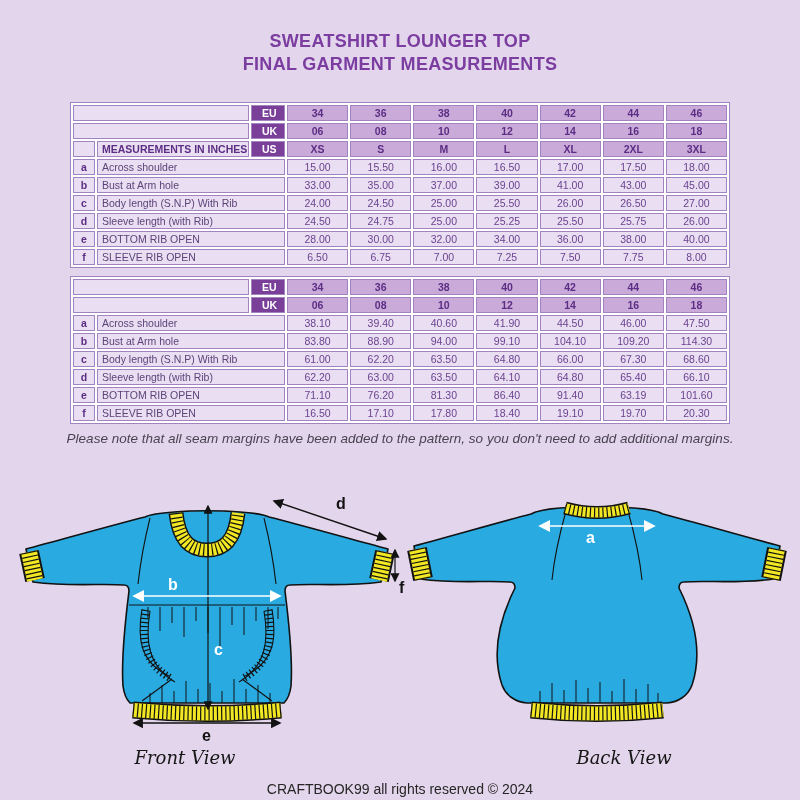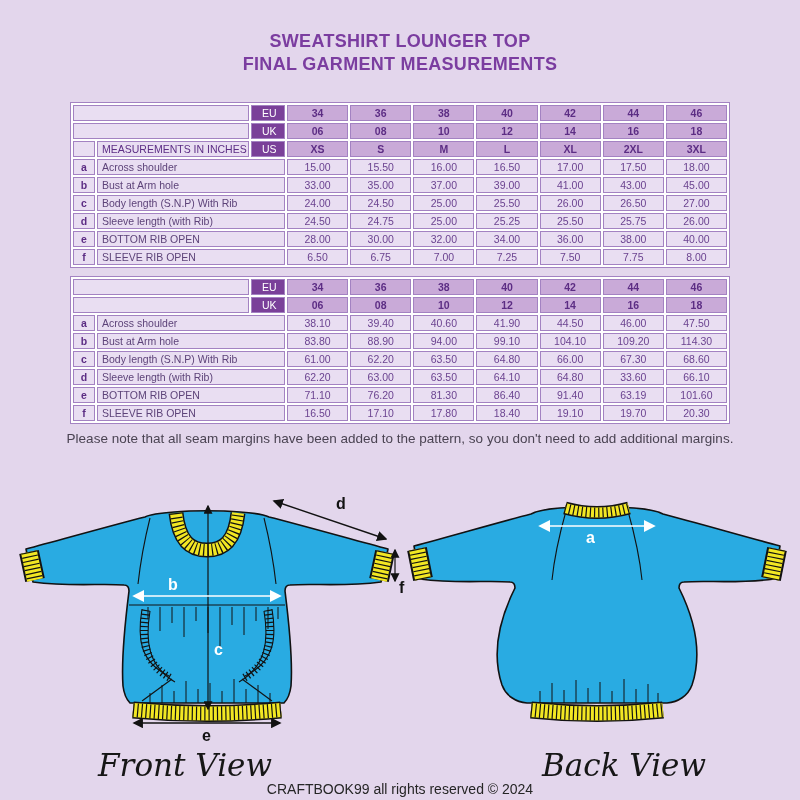--- a/index.html
+++ b/index.html
@@ -25,34 +25,34 @@
   table.meas{
     width:660px;table-layout:fixed;border-collapse:separate;border-spacing:2px;
     background:#ffffff;border:1px solid var(--cell-border);
   }
   table.meas td{
     height:12px;line-height:12px;padding:1px 4px;font-size:10.5px;
     border:1px solid var(--cell-border);background:var(--cell-bg);
     color:var(--cell-text);overflow:hidden;white-space:nowrap;
   }
   table.meas td.blank{background:var(--cell-bg);}
-  table.meas td.dark{background:var(--purple-dark);color:#fff;font-weight:normal;text-align:right;padding:1px 10px;}
+  table.meas td.dark{background:var(--purple-dark);color:#fff;font-weight:bold;text-align:right;padding:1px 10px;}
   table.meas td.hdr{background:var(--purple-mid);color:var(--label-bold);font-weight:bold;text-align:center;}
-  table.meas td.unitlabel{font-weight:normal;color:var(--label-bold);}
+  table.meas td.unitlabel{font-weight:bold;color:var(--label-bold);}
   table.meas td.letter{font-weight:bold;text-align:center;color:var(--label-bold);}
   table.meas td.rowlabel{text-align:left;color:#5d4379;}
   table.meas td.val{text-align:center;}
   .note{
     position:absolute;top:431px;left:0;width:800px;text-align:center;
-    font-size:13.5px;color:#4a4352;
+    font-size:13.5px;color:#4a4352;font-style:italic;
   }
   .figures{position:absolute;top:480px;left:0;width:800px;height:268px;}
   .fig-label{
     position:absolute;font-family:"DejaVu Serif", serif;font-style:italic;
-    font-size:31px;color:#161616;text-align:center;
+    font-size:18px;color:#161616;text-align:center;
   }
   .fig-label.front{top:747px;left:85px;width:200px;}
   .fig-label.back{top:747px;left:524px;width:200px;}
   .footer{
     position:absolute;top:781px;left:0;width:800px;text-align:center;
     font-size:14px;color:#262626;
   }
   
   .garment{fill:var(--blue);stroke:var(--ink);stroke-width:1.6;stroke-linejoin:round;}
   .seam{fill:none;stroke:var(--ink);stroke-width:1.1;}
@@ -265,21 +265,21 @@
           <td class="val">68.60</td>
         </tr>
         <tr>
           <td class="letter">d</td>
           <td class="rowlabel" colspan="2">Sleeve length (with Rib)</td>
           <td class="val">62.20</td>
           <td class="val">63.00</td>
           <td class="val">63.50</td>
           <td class="val">64.10</td>
           <td class="val">64.80</td>
-          <td class="val">33.60</td>
+          <td class="val">65.40</td>
           <td class="val">66.10</td>
         </tr>
         <tr>
           <td class="letter">e</td>
           <td class="rowlabel" colspan="2">BOTTOM RIB OPEN</td>
           <td class="val">71.10</td>
           <td class="val">76.20</td>
           <td class="val">81.30</td>
           <td class="val">86.40</td>
           <td class="val">91.40</td>

